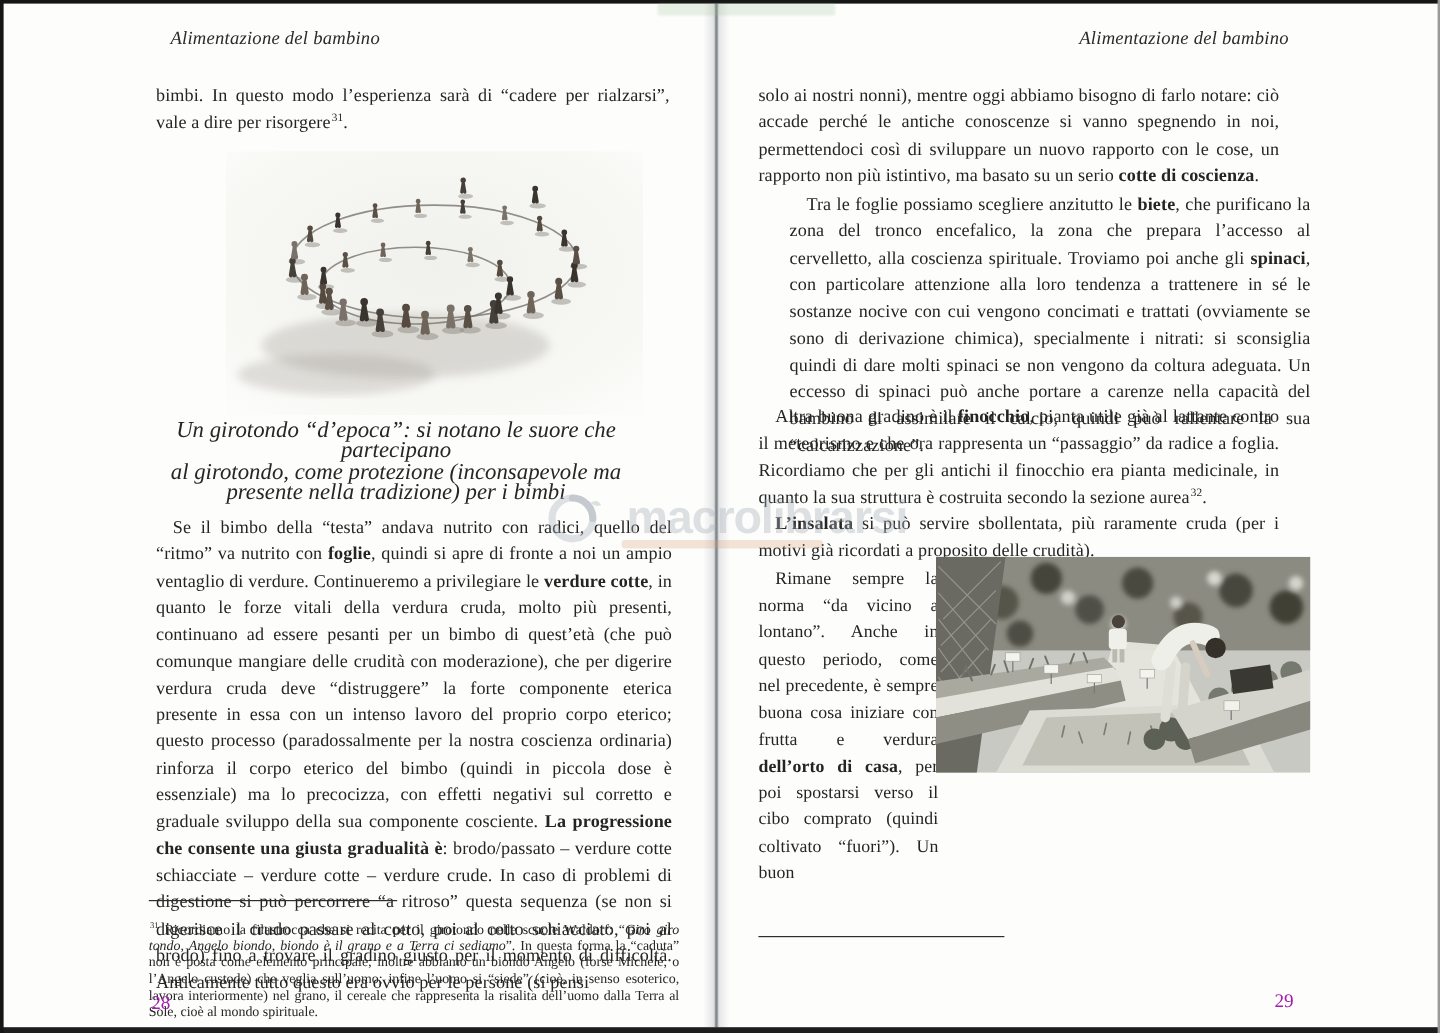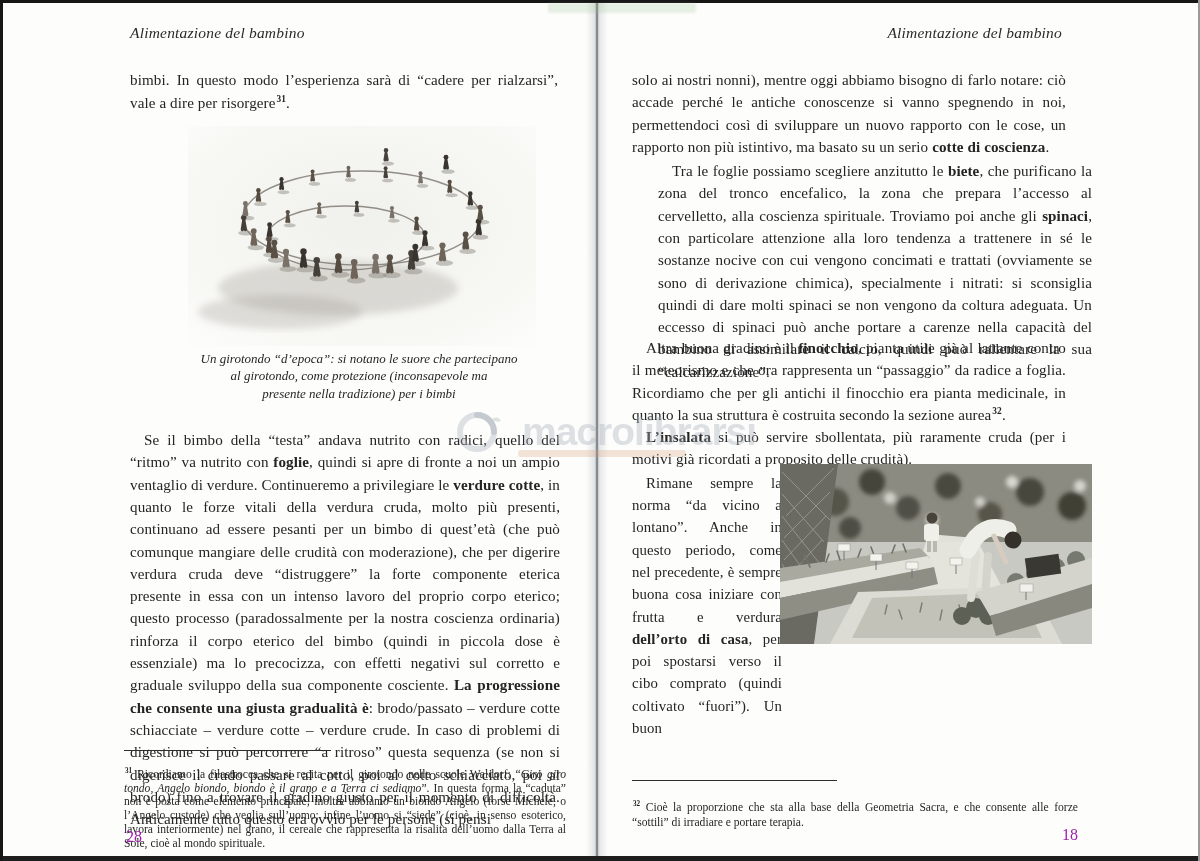--- a/index.html
+++ b/index.html
@@ -14,36 +14,36 @@
   .spine{position:absolute;top:3px;bottom:5px;left:586px;width:22px;pointer-events:none;
          background:linear-gradient(90deg,rgba(140,145,150,0) 0%,rgba(150,155,160,.25) 38%,
          rgba(95,100,108,.55) 50%,rgba(150,155,160,.22) 62%,rgba(140,145,150,0) 100%);}
   .spine-line{position:absolute;top:0;bottom:0;left:10px;width:2px;background:rgba(110,116,124,.65);}
 
   .pg{position:absolute;top:0;height:100%;}
   .pg-left{left:0;width:597px;}
   .pg-right{left:597px;width:603px;}
   .abs{position:absolute;}
 
-  .hdr{font-style:italic;font-size:15.5px;letter-spacing:.2px;color:#2a2a2a;}
+  .hdr{font-style:italic;font-size:15.5px;letter-spacing:.2px;color:#2a2a2a;margin-left:12px;}
   .bodytxt{font-size:15.1px;line-height:22.3px;text-align:justify;letter-spacing:.1px;}
   .indent{text-indent:14px;}
   .b{font-weight:bold;}
   .i{font-style:italic;}
-  sup{font-size:62%;vertical-align:super;line-height:0;margin-left:1px;font-weight:bold;}
+  sup{font-size:62%;vertical-align:super;line-height:0;margin-left:1px;}
   .caption{font-style:italic;text-align:center;white-space:pre-line;color:#262626;}
   .fn-rule{height:1px;background:#2e2e2e;}
   .fn{font-size:11.6px;line-height:13.9px;text-align:justify;color:#262626;}
   .pagenum{font-size:16px;color:#a21caf;}
 
   
   .l-hdr{left:130px;top:24px;}
   .l-intro{left:130px;top:54px;width:428px;line-height:23px;}
   .l-photo{left:188px;top:126px;width:348px;height:220px;}
-  .l-cap{left:153px;top:350px;width:412px;font-size:13px;line-height:17.4px;}
+  .l-cap{left:124px;top:350px;width:412px;font-size:19px;line-height:17.4px;}
   .l-body{left:130px;top:414px;width:430px;}
   .l-fnrule{left:124px;top:750px;width:207px;}
   .l-fn{left:124px;top:756px;width:442px;}
   .l-pg{left:126px;top:828px;}
 
   
   .r-hdr{left:35px;top:24px;width:430px;text-align:right;}
   .r-p1{left:35px;top:54px;width:434px;}
   .r-p2{left:35px;top:145px;width:434px;margin-left:26px;}
   .r-p3{left:35px;top:322px;width:434px;}
@@ -307,23 +307,22 @@
             <rect x="170" y="94" width="12" height="7" fill="#f4f4ee" stroke="#999" stroke-width="0.5"></rect>
           <line x1="246" y1="126" x2="246" y2="136" stroke="#777" stroke-width="1"></line>
             <rect x="240" y="120" width="13" height="8" fill="#f2f2ec" stroke="#999" stroke-width="0.5"></rect>
         </g>
       </svg>
     </figure>
 
 
 
     <div class="abs fn-rule r-fnrule"></div>
-    <p class="abs fn r-fn"><sup>32</sup><span> Cioè la proporzione che sta alla base della Geometria Sacra, e che consente alle forze “sottili” di irradiare e portare terapia.</span></p>
-
-    <div class="abs pagenum r-pg">18</div>
+
+    <div class="abs pagenum r-pg">29</div>
   </section>
 
   <div class="spine">
       <div class="spine-line"></div>
     </div>
   <div class="edge-top"></div>
   <div class="edge-bottom"></div>
   <div class="edge-left"></div>
   <div class="edge-right"></div>
 

